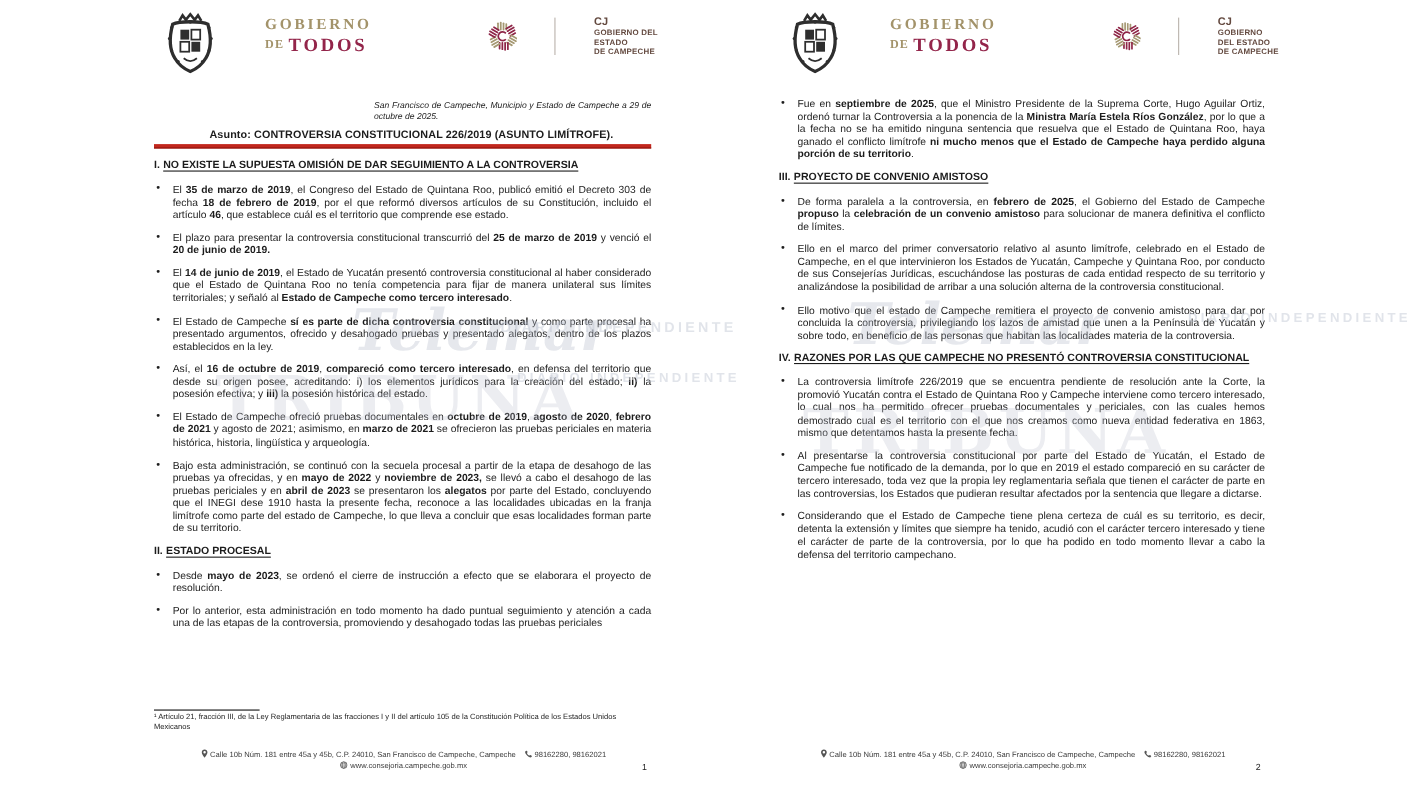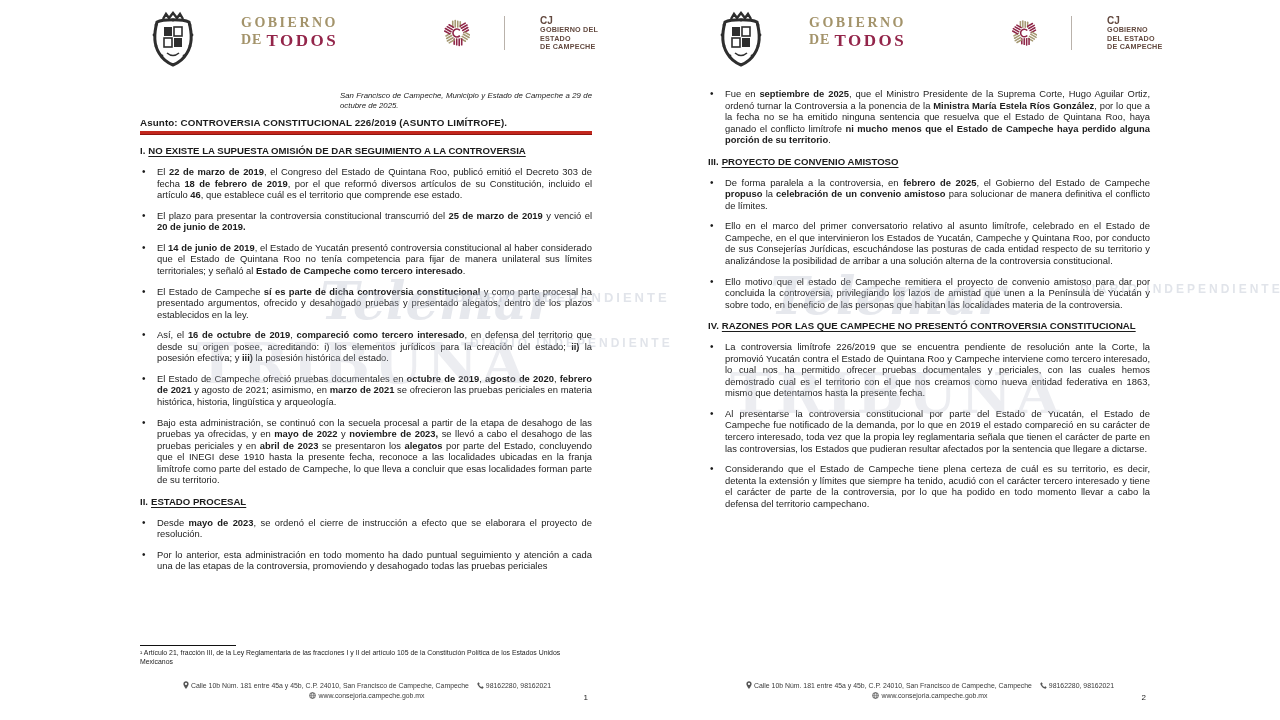--- a/index.html
+++ b/index.html
@@ -8,32 +8,32 @@
   .page{position:absolute;top:0;height:720px;background:#ffffff;}
   #page1{left:128px;width:472px;}
   #page2{left:696px;width:462px;}
 
   
   .page-header{position:relative;height:62px;padding-top:22px;}
   .escudo{position:absolute;left:21px;top:11px;}
   .brand{position:absolute;left:113px;top:16px;font-family:"Liberation Serif",serif;line-height:1;}
   .brand-top{font-weight:bold;font-size:14px;letter-spacing:2.5px;color:#a3936a;}
   .brand-bottom{margin-top:2px;}
-  .brand-de{font-weight:bold;font-size:14px;color:#a3936a;letter-spacing:1px;vertical-align:2px;}
+  .brand-de{font-weight:bold;font-size:11px;color:#a3936a;letter-spacing:1px;vertical-align:2px;}
   .brand-todos{font-weight:bold;font-size:17px;letter-spacing:2.5px;color:#93254a;}
   .cj{position:absolute;left:316px;top:13px;display:flex;align-items:center;gap:28px;}
   .cj-divider{width:1px;height:34px;background:#b9b2ab;margin:0 7px 0 6px;}
   .cj-text{line-height:1.15;}
   .cj-abbr{font-weight:bold;font-size:10px;color:#63493f;}
   .cj-name{font-weight:bold;font-size:7.2px;color:#63493f;letter-spacing:.2px;}
 
   
   .date-line{margin:7px 8px 0 212px;width:252px;font-size:7.8px;font-style:italic;
              text-align:justify;line-height:1.3;color:#222;}
-  .subject{margin:6px 8px 0 12px;font-weight:bold;font-size:9.8px;letter-spacing:.1px;}
+  .subject{margin:6px 8px 0 28px;font-weight:bold;font-size:9.8px;letter-spacing:.1px;text-align:center;}
   .red-rule{margin:3px 8px 0 12px;height:3px;background:#c2271d;border-bottom:1px solid #8e150f;}
 
   
   .content{margin:9px 8px 0 12px;font-size:9.4px;line-height:1.23;text-align:justify;}
   #page2 .content{margin-top:4px;}
   .section-heading{font-weight:bold;font-size:9.6px;margin:10px 0 9px 0;text-align:left;}
   .section-heading .sec-num{margin-right:3px;}
   .section-heading .sec-title{text-decoration:underline;text-underline-offset:2px;}
   ul.bullets{list-style:none;margin:0;padding:0;}
   ul.bullets li{position:relative;padding-left:17px;margin:0 0 9px 0;}
@@ -154,21 +154,21 @@
       </div>
     </div>
 
     <div class="date-line">San Francisco de Campeche, Municipio y Estado de Campeche a 29 de octubre de 2025.</div>
     <div class="subject">Asunto: CONTROVERSIA CONSTITUCIONAL 226/2019 (ASUNTO LIMÍTROFE).</div>
     <div class="red-rule"></div>
 
     <div class="content" id="p1-content">
         <div class="section-heading"><span class="sec-num">I.</span><span class="sec-title">NO EXISTE LA SUPUESTA OMISIÓN DE DAR SEGUIMIENTO A LA CONTROVERSIA</span></div>
         <ul class="bullets">
-          <li>El <b>22 de marzo de 2019</b>, el Congreso del Estado de Quintana Roo, publicó emitió el Decreto 303 de fecha <b>18 de febrero de 2019</b>, por el que reformó diversos artículos de su Constitución, incluido el artículo <b>46</b>, que establece cuál es el territorio que comprende ese estado.</li>
+          <li>El <b>35 de marzo de 2019</b>, el Congreso del Estado de Quintana Roo, publicó emitió el Decreto 303 de fecha <b>18 de febrero de 2019</b>, por el que reformó diversos artículos de su Constitución, incluido el artículo <b>46</b>, que establece cuál es el territorio que comprende ese estado.</li>
           <li>El plazo para presentar la controversia constitucional transcurrió del <b>25 de marzo de 2019</b> y venció el <b>20 de junio de 2019.</b></li>
           <li>El <b>14 de junio de 2019</b>, el Estado de Yucatán presentó controversia constitucional al haber considerado que el Estado de Quintana Roo no tenía competencia para fijar de manera unilateral sus límites territoriales; y señaló al <b>Estado de Campeche como tercero interesado</b>.</li>
           <li>El Estado de Campeche <b>sí es parte de dicha controversia constitucional</b> y como parte procesal ha presentado argumentos, ofrecido y desahogado pruebas y presentado alegatos, dentro de los plazos establecidos en la ley.</li>
           <li>Así, el <b>16 de octubre de 2019</b>, <b>compareció como tercero interesado</b>, en defensa del territorio que desde su origen posee, acreditando: i) los elementos jurídicos para la creación del estado; <b>ii)</b> la posesión efectiva; y <b>iii)</b> la posesión histórica del estado.</li>
           <li>El Estado de Campeche ofreció pruebas documentales en <b>octubre de 2019</b>, <b>agosto de 2020</b>, <b>febrero de 2021</b> y agosto de 2021; asimismo, en <b>marzo de 2021</b> se ofrecieron las pruebas periciales en materia histórica, historia, lingüística y arqueología.</li>
           <li>Bajo esta administración, se continuó con la secuela procesal a partir de la etapa de desahogo de las pruebas ya ofrecidas, y en <b>mayo de 2022</b> y <b>noviembre de 2023,</b> se llevó a cabo el desahogo de las pruebas periciales y en <b>abril de 2023</b> se presentaron los <b>alegatos</b> por parte del Estado, concluyendo que el INEGI dese 1910 hasta la presente fecha, reconoce a las localidades ubicadas en la franja limítrofe como parte del estado de Campeche, lo que lleva a concluir que esas localidades forman parte de su territorio.</li>
         </ul>
         <div class="section-heading"><span class="sec-num">II.</span><span class="sec-title">ESTADO PROCESAL</span></div>
         <ul class="bullets">
           <li>Desde <b>mayo de 2023</b>, se ordenó el cierre de instrucción a efecto que se elaborara el proyecto de resolución.</li>

